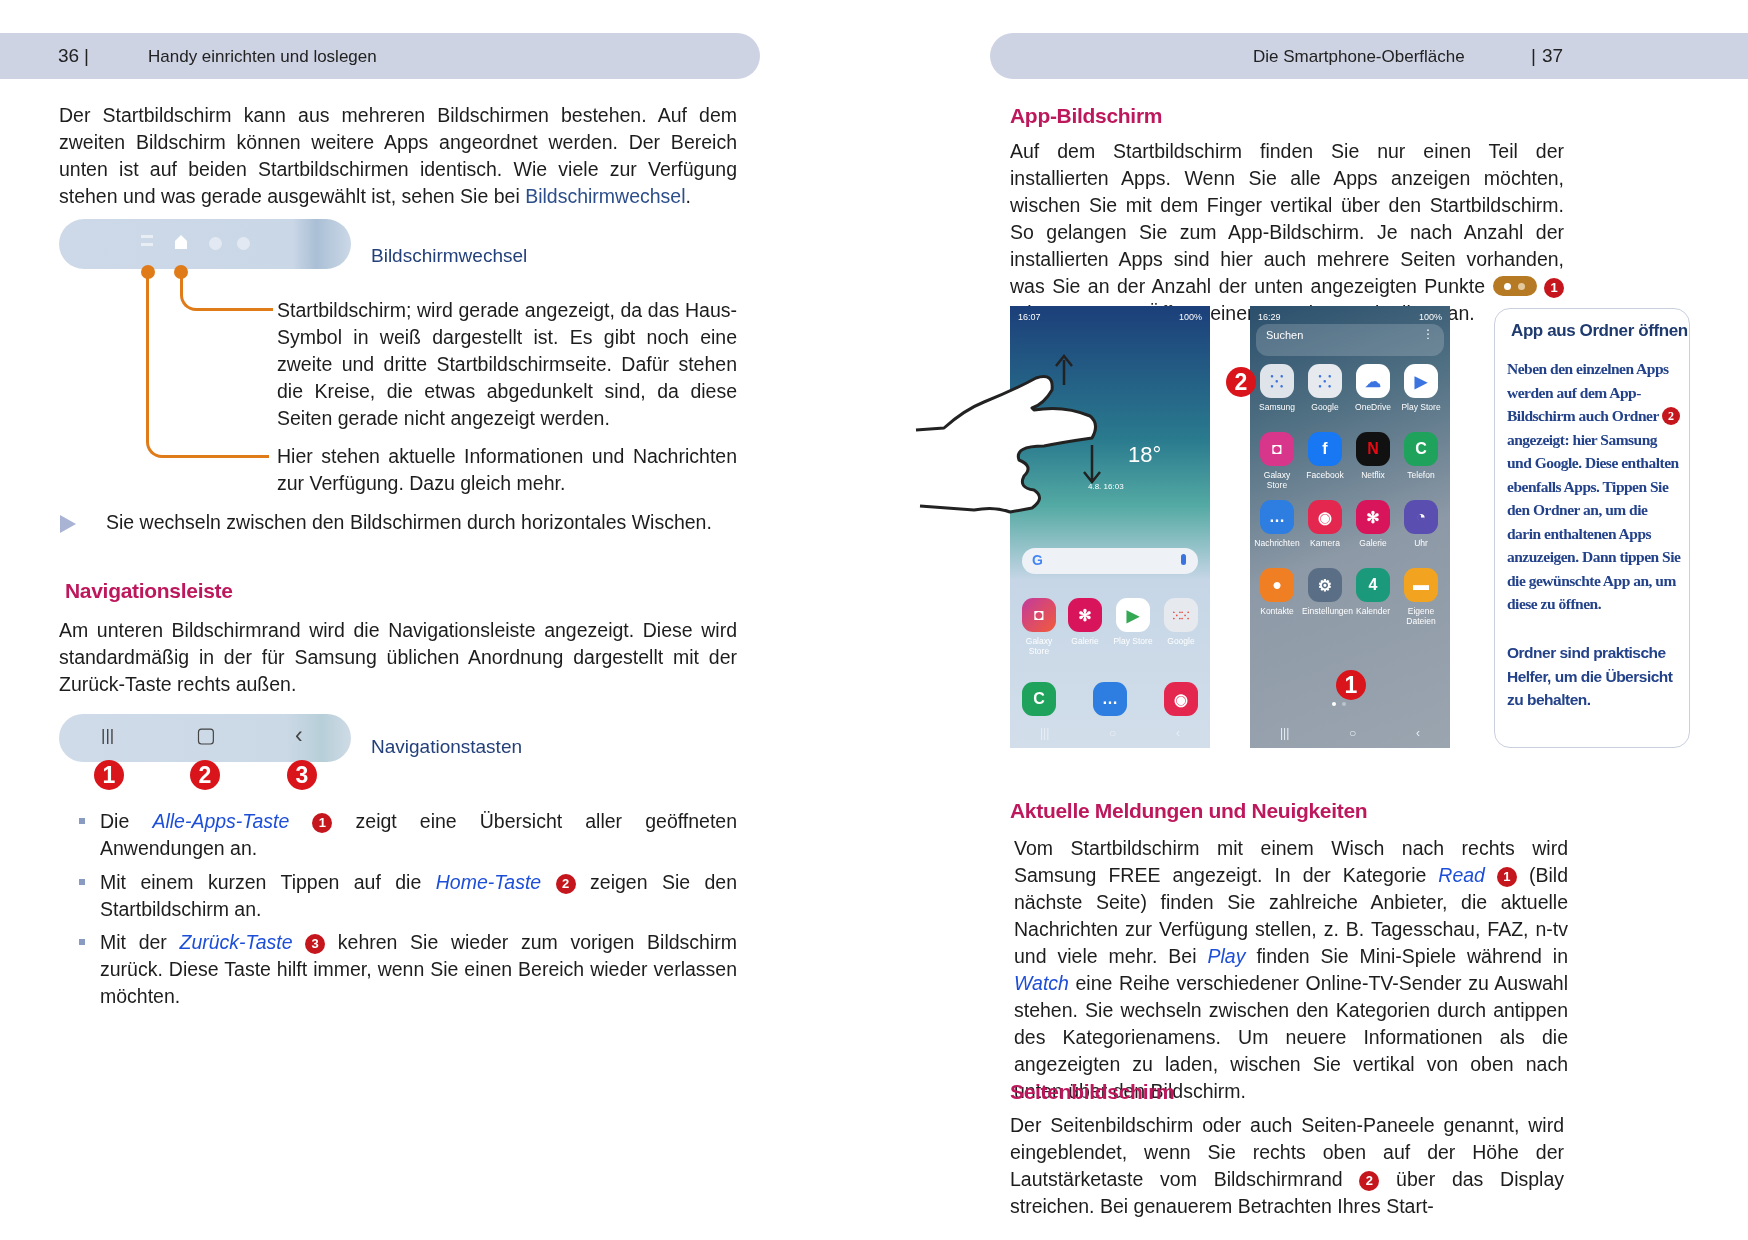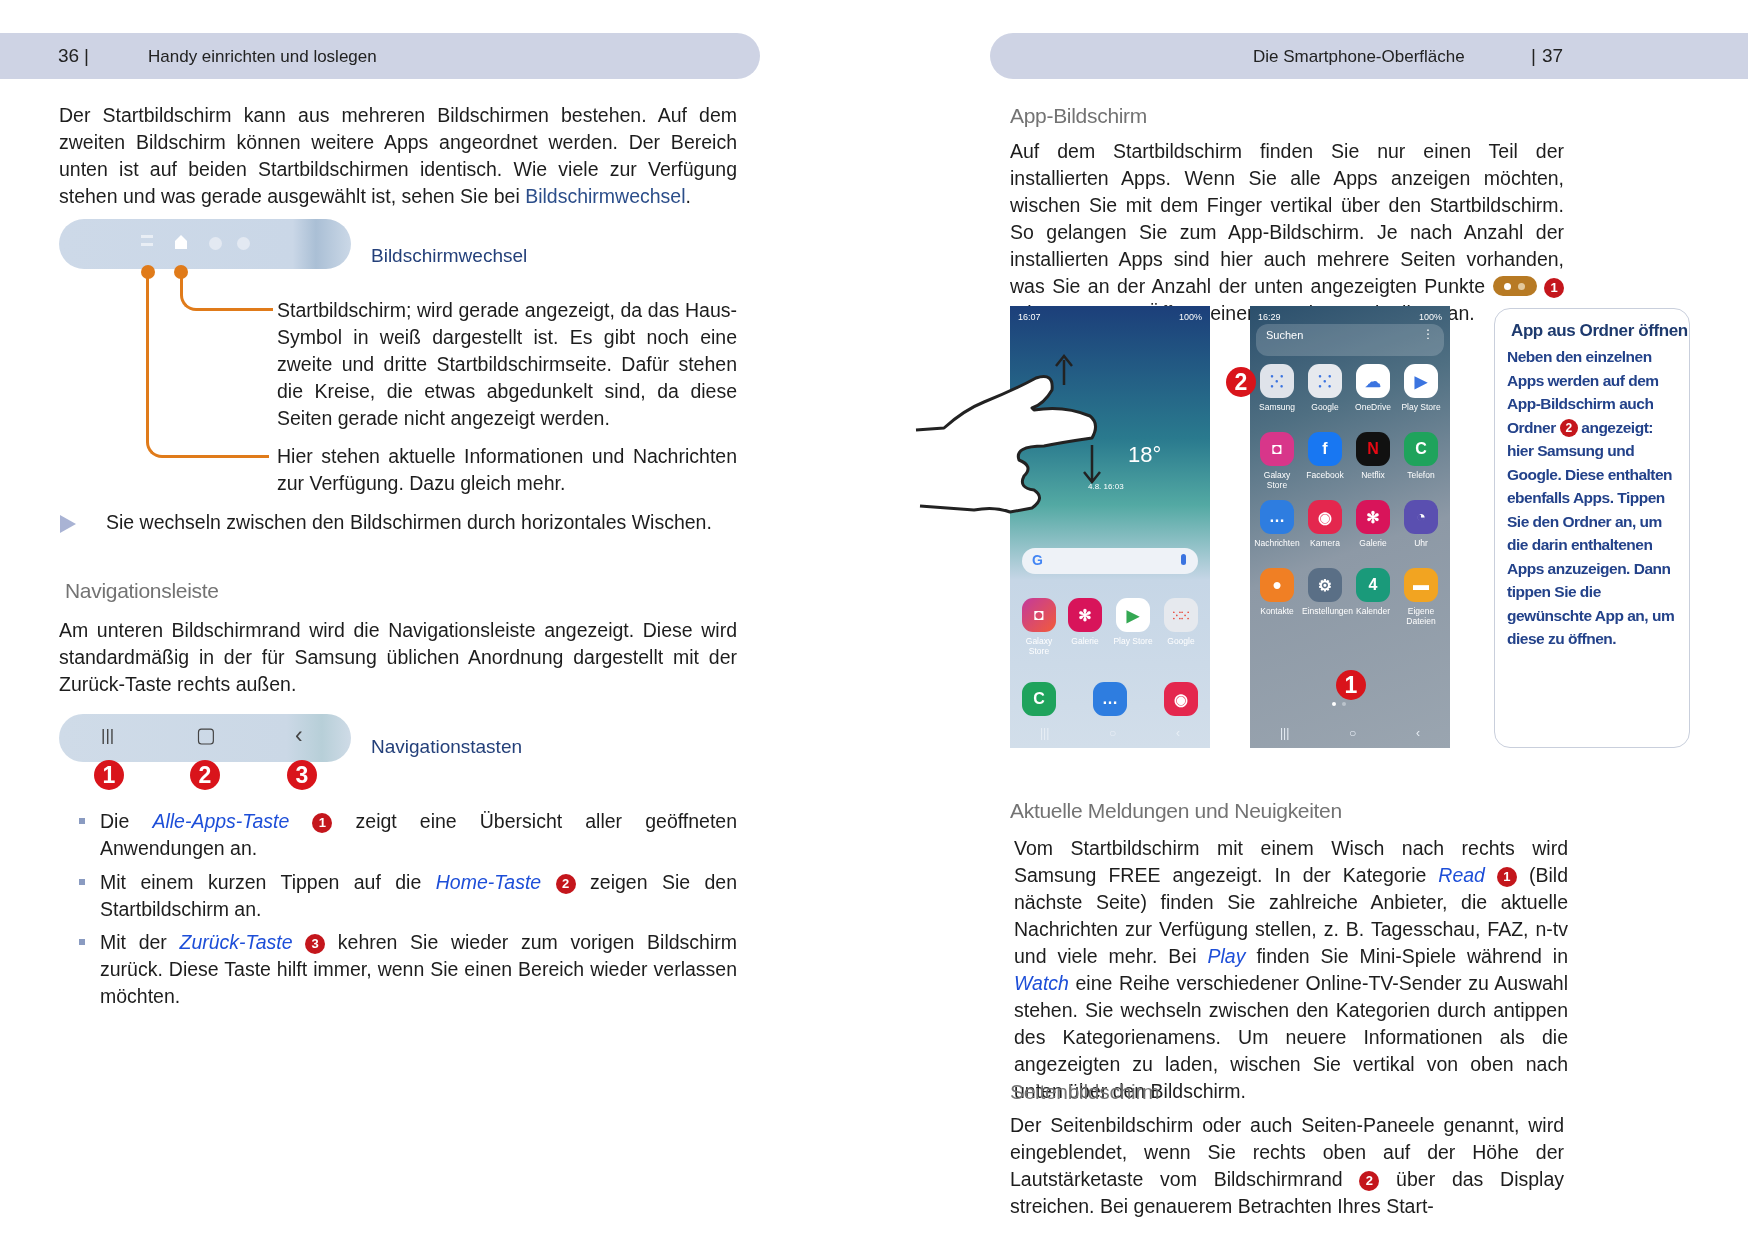--- a/index.html
+++ b/index.html
@@ -9,21 +9,21 @@
   #page-left { left:0; width:874px; }
   #page-right { left:874px; width:874px; }
 
   .hdr { position:absolute; top:33px; height:46px; background:#ced3e4; }
   #hdr-left { left:0; width:760px; border-radius:0 24px 24px 0; }
   #hdr-right { left:116px; width:758px; border-radius:24px 0 0 24px; }
   .hdr .pnum { position:absolute; top:12px; font-size:19px; color:#222; }
   .hdr .ptitle { position:absolute; top:14px; font-size:17px; color:#222; }
 
   .body-text { position:absolute; font-size:19.5px; line-height:27px; text-align:justify; color:#1d1d1d; }
-  .h2 { position:absolute; font-size:21px; font-weight:normal; color:#737373; letter-spacing:-0.3px;
+  .h2 { position:absolute; font-size:21px; font-weight:bold; color:#be185d; letter-spacing:-0.3px;
         font-family:"Liberation Sans Narrow","Liberation Sans", sans-serif; }
   .link { color:#2c4e8a; }
   .orange-it { color:#1d4ed8; font-style:italic; }
   .badge { display:inline-block; width:20px; height:20px; border-radius:50%; background:#c4161c;
            color:#fff; font-size:13px; font-weight:bold; text-align:center; line-height:20px; vertical-align:1px; }
   .badge-big { position:absolute; width:30px; height:30px; border-radius:50%; background:#d9141b; color:#fff;
                font-size:23px; font-weight:bold; text-align:center; line-height:30px; }
 
   .pill { position:absolute; height:50px; border-radius:25px;
           background:linear-gradient(90deg,#cdd9e8 0%,#cad7e7 80%,#aabfd5 88%,#cbd8e7 100%); }
@@ -276,25 +276,26 @@
         <span>|||</span>
         <span>○</span>
         <span>‹</span>
       </div>
   </div>
   <span class="badge-big" style="left:352px; top:367px;">2</span>
   <span class="badge-big" style="left:462px; top:670px;">1</span>
 
   <div class="sidebox">
     <div class="t">App aus Ordner öffnen</div>
-    <div class="p" style="top:36px;">
+    <div class="p" style="top:48px;font-family:Liberation Serif, serif;">
       <span>Neben den einzelnen Apps werden auf dem App-Bildschirm auch Ordner</span>
       <span class="badge" style="width:18px; height:18px; line-height:18px; font-size:12px;">2</span>
       <span>angezeigt: hier Samsung und Google. Diese enthalten ebenfalls Apps. Tippen Sie den Ordner an, um die darin enthaltenen Apps anzuzeigen. Dann tippen Sie die gewünschte App an, um diese zu öffnen.</span>
     </div>
+    <div class="p" style="top:332px;">Ordner sind praktische Helfer, um die Übersicht zu behalten.</div>
   </div>
 
   <div class="h2" style="left:136px; top:799px;">Aktuelle Meldungen und Neuigkeiten</div>
   <p class="body-text" style="left:136px; top:831px; width:554px; margin:4px;">
     <span>Vom Startbildschirm mit einem Wisch nach rechts wird Samsung FREE angezeigt. In der Kategorie</span>
     <span class="orange-it">Read</span>
     <span class="badge">1</span>
     <span>(Bild nächste Seite) finden Sie zahlreiche Anbieter, die aktuelle Nachrichten zur Verfügung stellen, z. B. Tagesschau, FAZ, n-tv und viele mehr. Bei</span>
     <span class="orange-it">Play</span>
     <span>finden Sie Mini-Spiele während in</span>

